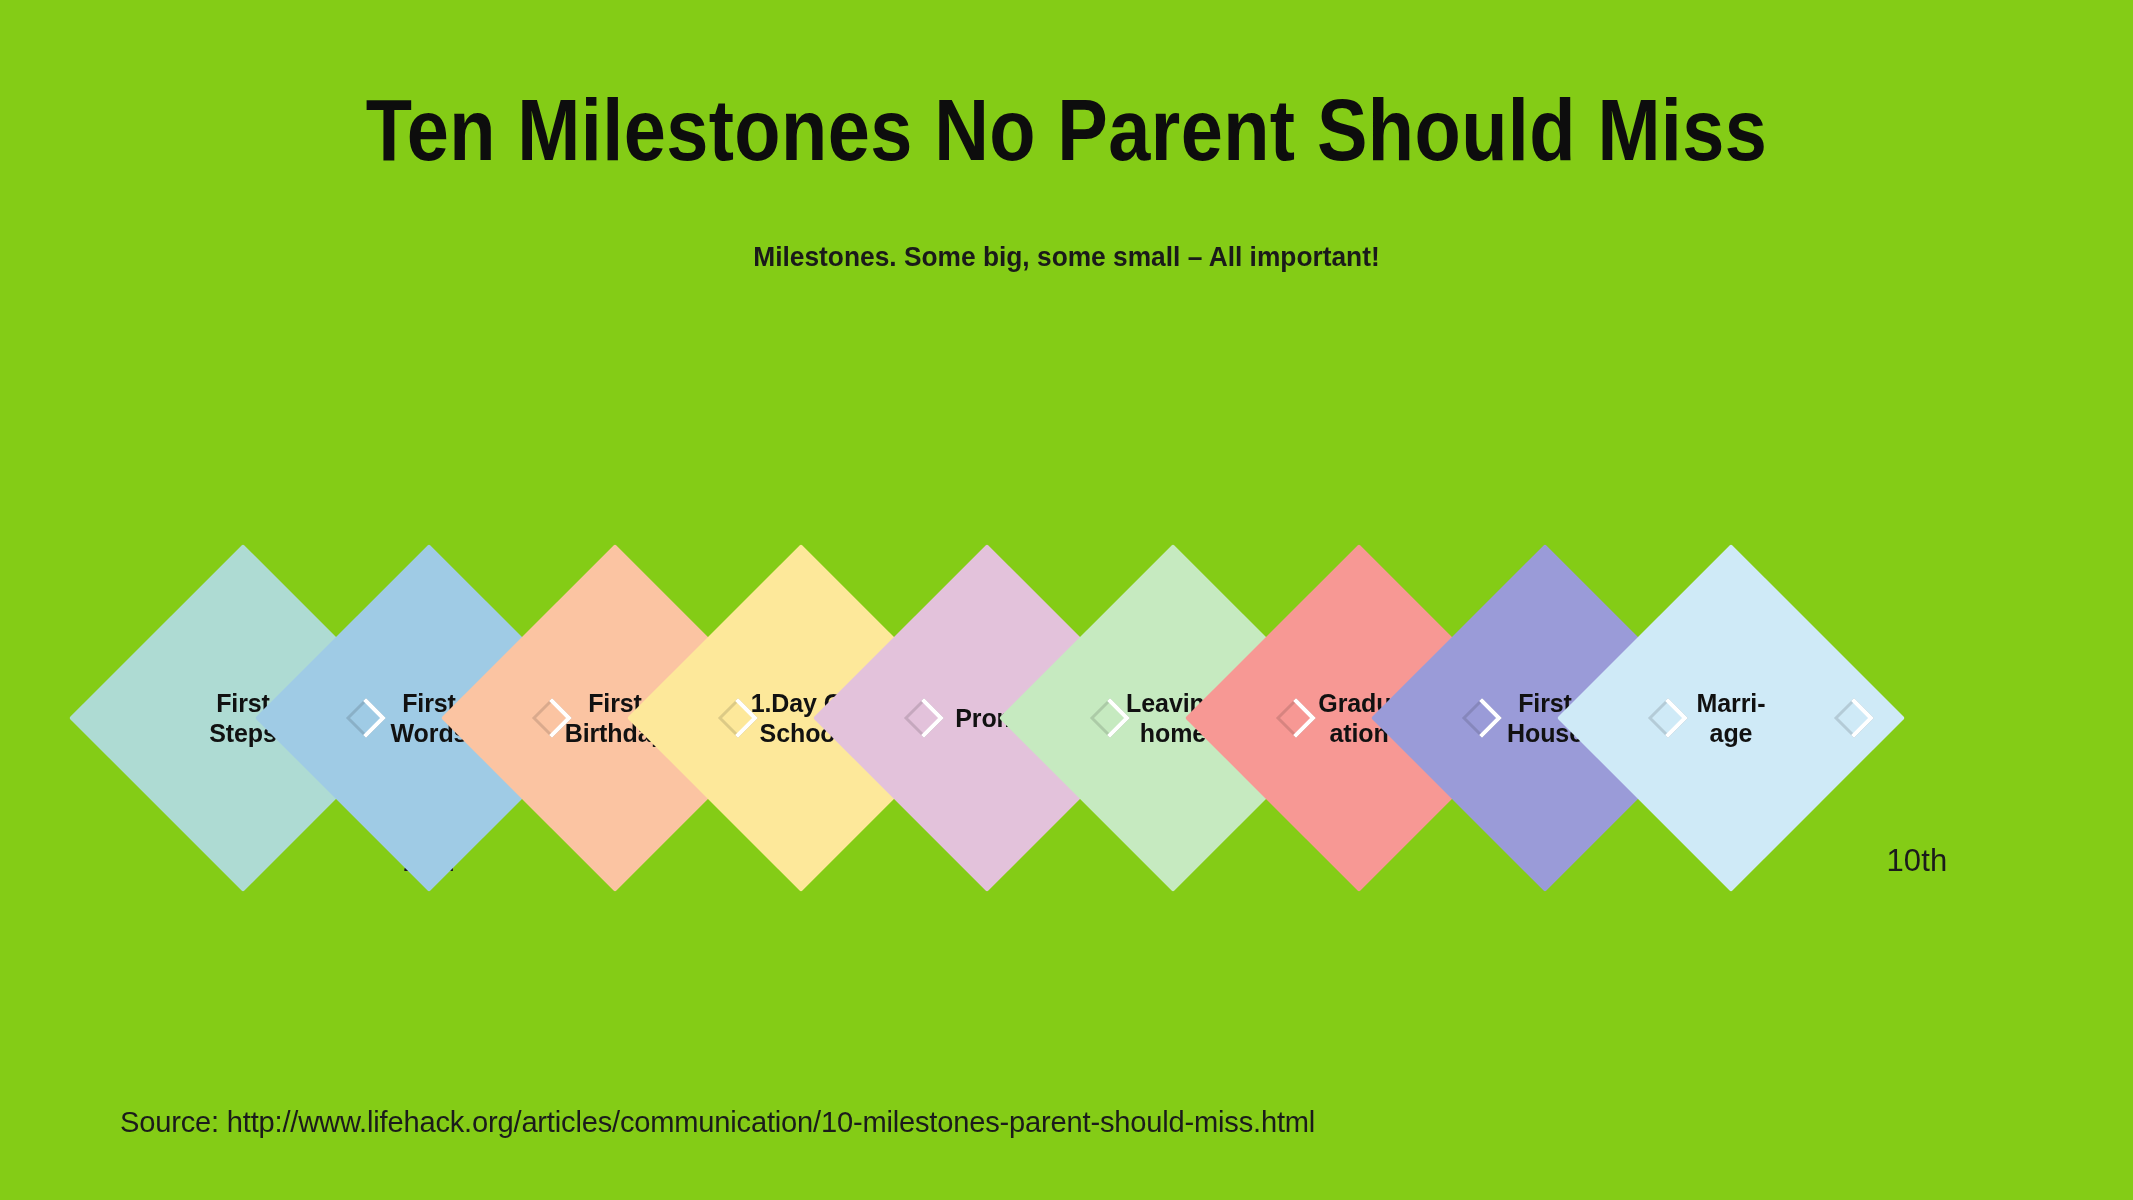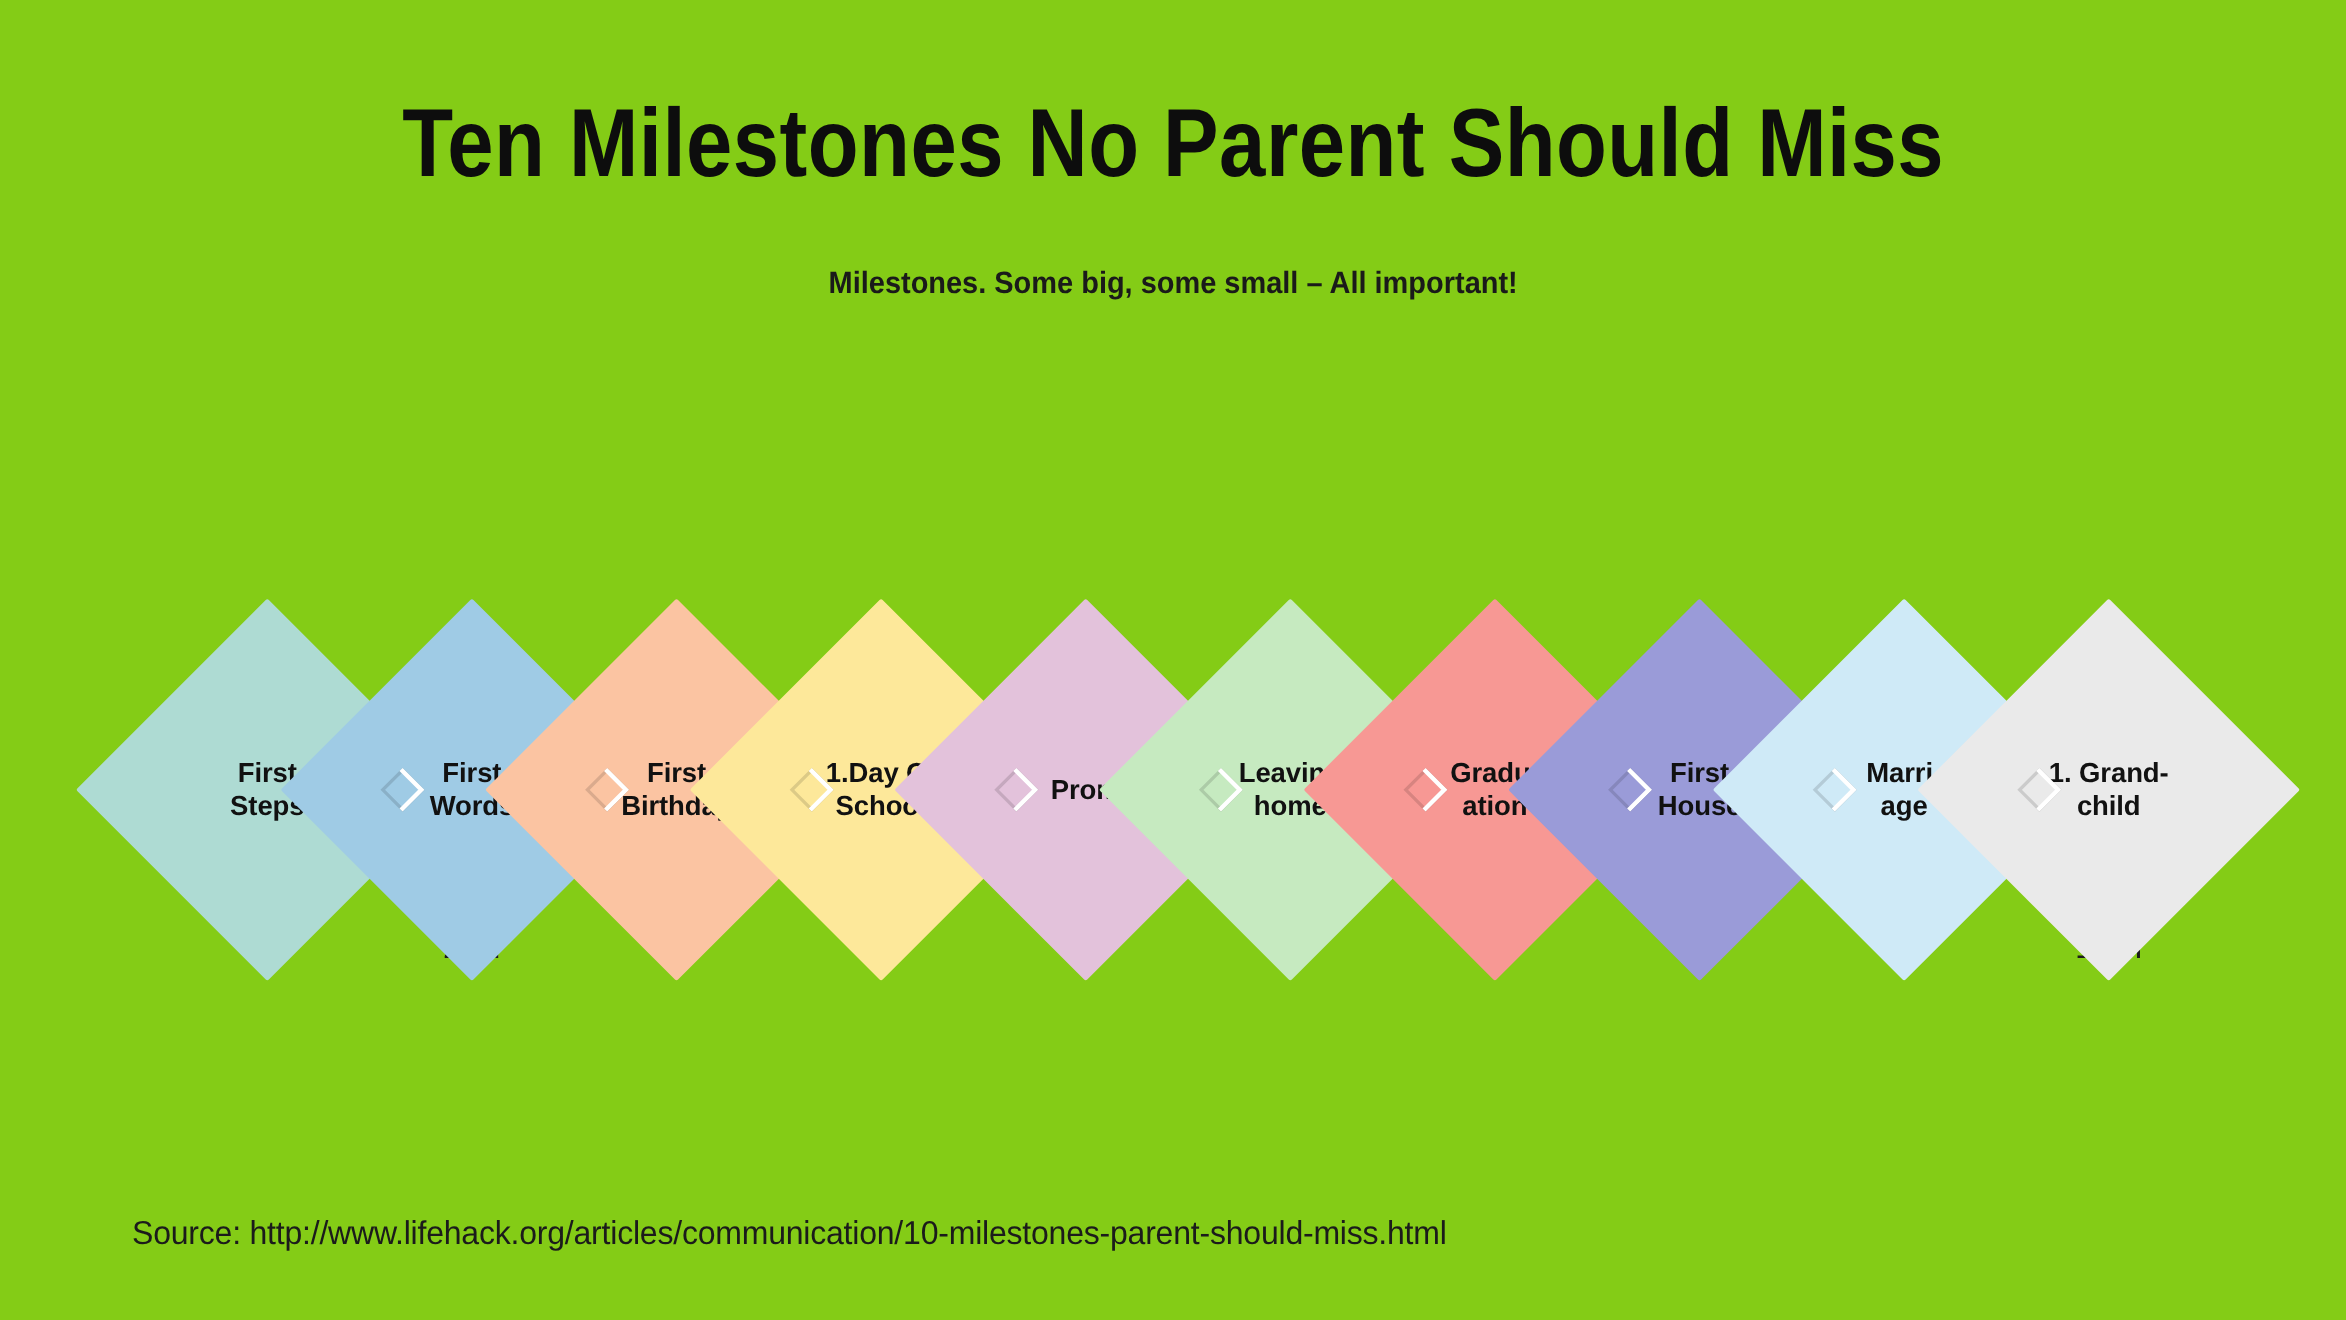--- a/index.html
+++ b/index.html
@@ -190,25 +190,20 @@
         <div class="dia-label">First
 House</div>
       </div>
       <div class="ordinal" style="left: 1445px; top: 843px;">8th</div>
       <div class="dia-wrap" style="left: 1608px; top: 595px; z-index: 18;">
         <div class="dia-shape" style="background: rgb(207, 234, 247);"></div>
         <div class="dia-label">Marri-
 age</div>
       </div>
       <div class="ordinal" style="left: 1631px; top: 843px;">9th</div>
-      <div class="dia-wrap" style="left: 1794px; top: 595px; z-index: 19;">
-        <div class="dia-shape" style="background: rgb(234, 234, 234);"></div>
-        <div class="dia-label">1. Grand-
-child</div>
-      </div>
       <div class="ordinal" style="left: 1817px; top: 843px;">10th</div>
       <div class="connector" style="left: 345px; top: 697px; z-index: 100;">
         <svg width="42" height="42" viewBox="0 0 42 42">
           <polygon points="21,3 39,21 21,39 3,21" fill="none" stroke="rgba(0,0,0,0.13)" stroke-width="3"></polygon>
           <polyline points="21,4 38,21 21,38" fill="none" stroke="#ffffff" stroke-width="4" stroke-linecap="square" stroke-linejoin="miter"></polyline>
         </svg>
       </div>
       <div class="connector" style="left: 531px; top: 697px; z-index: 101;">
         <svg width="42" height="42" viewBox="0 0 42 42">
           <polygon points="21,3 39,21 21,39 3,21" fill="none" stroke="rgba(0,0,0,0.13)" stroke-width="3"></polygon>

